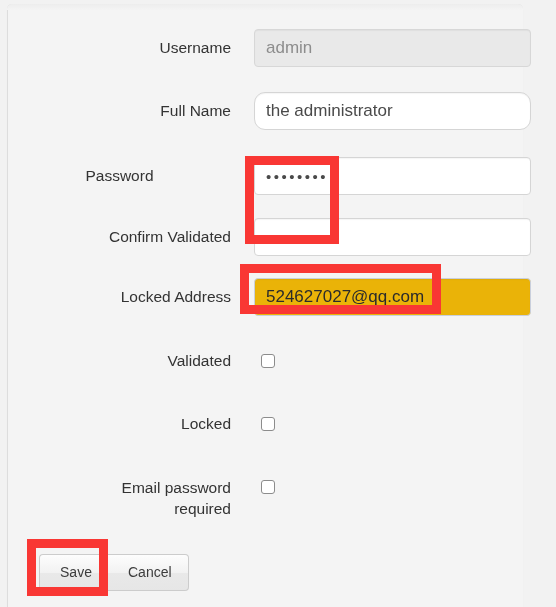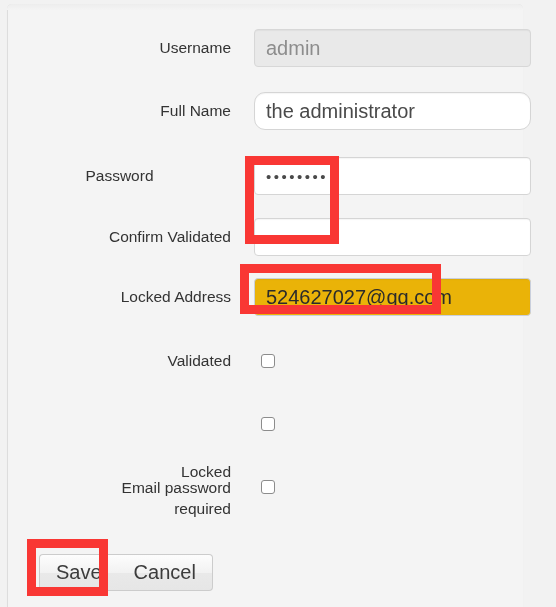--- a/index.html
+++ b/index.html
@@ -64,21 +64,21 @@
   .field {
     position: absolute;
     left: 246px;
     width: 277px;
     height: 38px;
     box-sizing: border-box;
     background: #ffffff;
     border: 1px solid #d5d5d5;
     border-radius: 4px;
     font-family: "Liberation Sans", sans-serif;
-    font-size: 20px;
+    font-size: 17px;
     color: #4a4a4a;
     padding: 0 11px;
     outline: none;
     box-shadow: inset 0 1px 1px rgba(0,0,0,0.045);
   }
   .field.disabled {
     background: #e9e9e9;
     color: #8d8d8d;
     border-color: #d7d7d7;
   }
@@ -115,21 +115,21 @@
     top: 549px;
   }
   .btn {
     display: inline-block;
     vertical-align: top;
     box-sizing: border-box;
     height: 37px;
     min-width: 74px;
     padding: 0 16px;
     font-family: "Liberation Sans", sans-serif;
-    font-size: 20px;
+    font-size: 14px;
     color: #3c3c3c;
     background: linear-gradient(to bottom, #fdfdfd 0%, #f2f2f2 50%, #e9e9e9 51%, #e6e6e6 100%);
     border: 1px solid #cccccc;
     line-height: 35px;
     text-align: center;
     cursor: pointer;
   }
   .btn.first {
     border-top-left-radius: 4px;
     border-bottom-left-radius: 4px;
@@ -179,21 +179,21 @@
     <div class="lbl" style="top:9px;">Locked Address</div>
     <input class="field autofilled" style="top: 0px;" type="text" value="524627027@qq.com">
   </div>
 
   <div class="form-row" style="top:346px;">
     <div class="lbl" style="top:0px;">Validated</div>
     <input class="cbox" style="top: 3px;" type="checkbox">
   </div>
 
   <div class="form-row" style="top:409px;">
-    <div class="lbl" style="top:0px;margin-top:48px;">Locked</div>
+    <div class="lbl" style="top:0px;">Locked</div>
     <input class="cbox" style="top: 3px;" type="checkbox">
   </div>
 
   <div class="form-row" style="top:472px;">
     <div class="lbl two-line" style="top:0px;">
       <span>Email password</span><br>
       <span>required</span>
     </div>
     <input class="cbox" style="top: 3px;" type="checkbox">
   </div>

